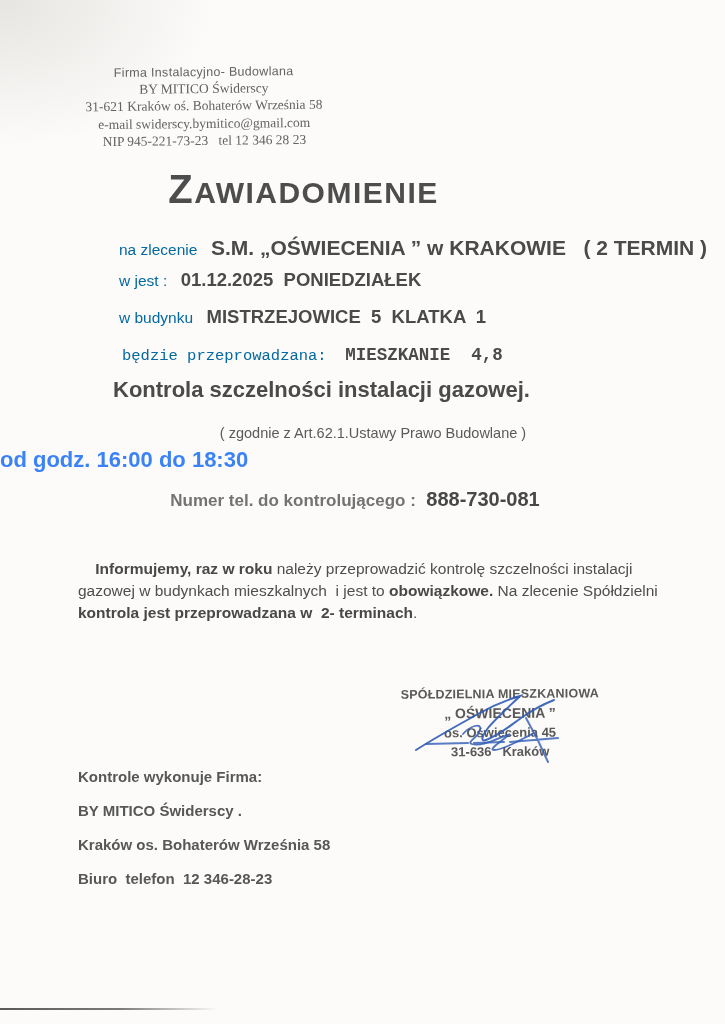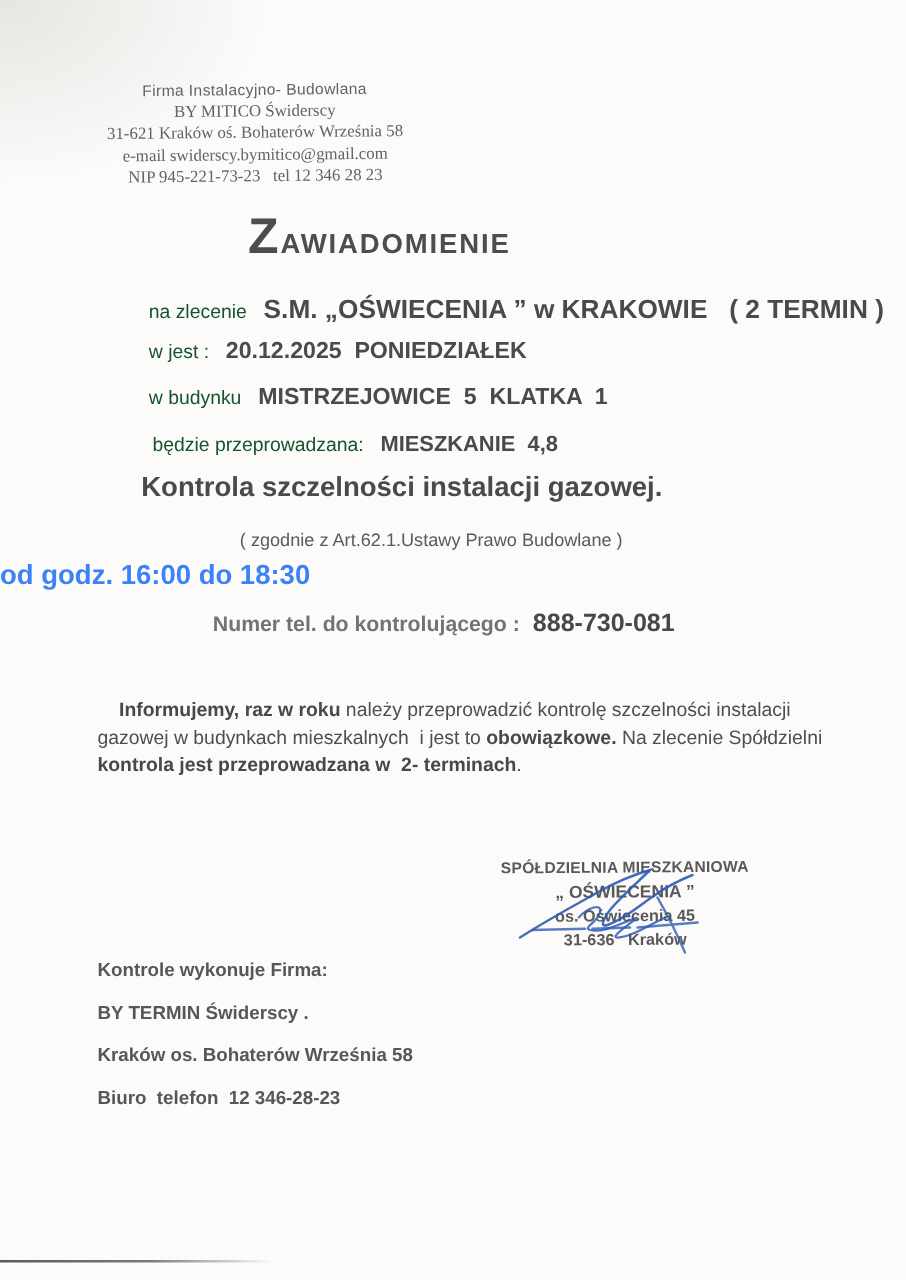--- a/index.html
+++ b/index.html
@@ -31,43 +31,43 @@
     transform:rotate(-0.6deg);
     line-height:1.28;
   }
   .lh-sans{font-family:"Liberation Sans",sans-serif;font-size:12.5px;letter-spacing:0.3px;}
   .lh-serif{font-family:"Liberation Serif",serif;font-size:13.5px;}
 
   
   .title{
     position:absolute;left:0;top:167px;width:607px;
     text-align:center;
-    font-size:22px;font-weight:700;color:#4d4d4d;
+    font-size:30px;font-weight:700;color:#4d4d4d;
     letter-spacing:1.5px;margin:0;
   }
   .title::first-letter{font-size:40px;}
 
   
   .row{position:absolute;left:119px;white-space:nowrap;}
-  .row .lbl{font-size:15.5px;color:#14532d;}
+  .row .lbl{font-size:15.5px;color:#0369a1;}
   .row .val{font-size:18.5px;font-weight:700;color:#4a4a4a;margin-left:9px;}
   .row-commission{top:236px;}
   .row-commission .val{font-size:21px;}
   .row-date{top:269px;}
   .row-building{top:306px;}
-  .row-scope{top:345px;left:122px;}
+  .row-scope{top:345px;left:122px;font-family:Liberation Mono, monospace;}
   .row-scope .val{font-size:17.5px;}
 
   .subject{
     position:absolute;left:113px;top:377px;
     font-size:22px;font-weight:700;color:#4a4a4a;white-space:nowrap;
   }
   .legal{
     position:absolute;left:0;top:425px;width:690px;text-align:center;
-    font-size:14.5px;color:#5a5a5a;
+    font-size:14.5px;color:#5a5a5a;padding-left:28px;
   }
   .hours{
     position:absolute;left:0;top:447px;width:690px;text-align:left;
     font-size:22px;font-weight:700;color:#3b82f6;
   }
   .phone-line{
     position:absolute;left:0;top:488px;width:710px;text-align:center;white-space:nowrap;
   }
   .phone-line .p-lbl{font-size:17px;font-weight:700;color:#737373;}
   .phone-line .p-num{font-size:20px;font-weight:700;color:#474747;margin-left:6px;}
@@ -114,21 +114,21 @@
 
   <h1 class="title">ZAWIADOMIENIE</h1>
 
   <div class="row row-commission">
     <span class="lbl">na zlecenie</span>
     <span class="val pre">S.M. „OŚWIECENIA ” w KRAKOWIE   ( 2 TERMIN )</span>
   </div>
 
   <div class="row row-date">
     <span class="lbl">w jest :</span>
-    <span class="val pre">20.12.2025  PONIEDZIAŁEK</span>
+    <span class="val pre">01.12.2025  PONIEDZIAŁEK</span>
   </div>
 
   <div class="row row-building">
     <span class="lbl">w budynku</span>
     <span class="val pre">MISTRZEJOWICE  5  KLATKA  1</span>
   </div>
 
   <div class="row row-scope">
     <span class="lbl">będzie przeprowadzana:</span>
     <span class="val pre">MIESZKANIE  4,8</span>
@@ -158,20 +158,20 @@
   </div>
 
   <svg class="signature-svg" width="170" height="85" viewBox="0 0 170 85" fill="none">
     <path d="M8,62 C 30,48 52,36 70,26 C 84,18 98,12 112,8 C 104,16 88,30 80,40 C 74,48 72,54 78,52 C 92,47 104,36 116,28 C 126,21 136,16 146,12" stroke-width="2" stroke-linecap="round" fill="none" opacity="0.9" stroke="#2f5cb5"></path>
     <path d="M55,46 C 62,38 74,34 72,42 C 70,50 58,54 64,56 C 74,59 90,50 102,46 C 92,54 80,62 86,62 C 96,62 112,52 124,46" stroke-width="1.8" stroke-linecap="round" fill="none" opacity="0.85" stroke="#2f5cb5"></path>
     <path d="M18,56 L 60,55 M66,55 L 96,54 M102,54 L 150,50 M118,30 C 126,44 134,60 140,74" stroke-width="2" stroke-linecap="round" fill="none" opacity="0.8" stroke="#2f5cb5"></path>
   </svg>
 
   <div class="contractor">
     <div>Kontrole wykonuje Firma:</div>
-    <div>BY TERMIN Świderscy .</div>
+    <div>BY MITICO Świderscy .</div>
     <div>Kraków os. Bohaterów Września 58</div>
     <div>Biuro  telefon  12 346-28-23</div>
   </div>
 
   <div class="bottom-scan-line"></div>
 
 </div>
 
 </body></html>

